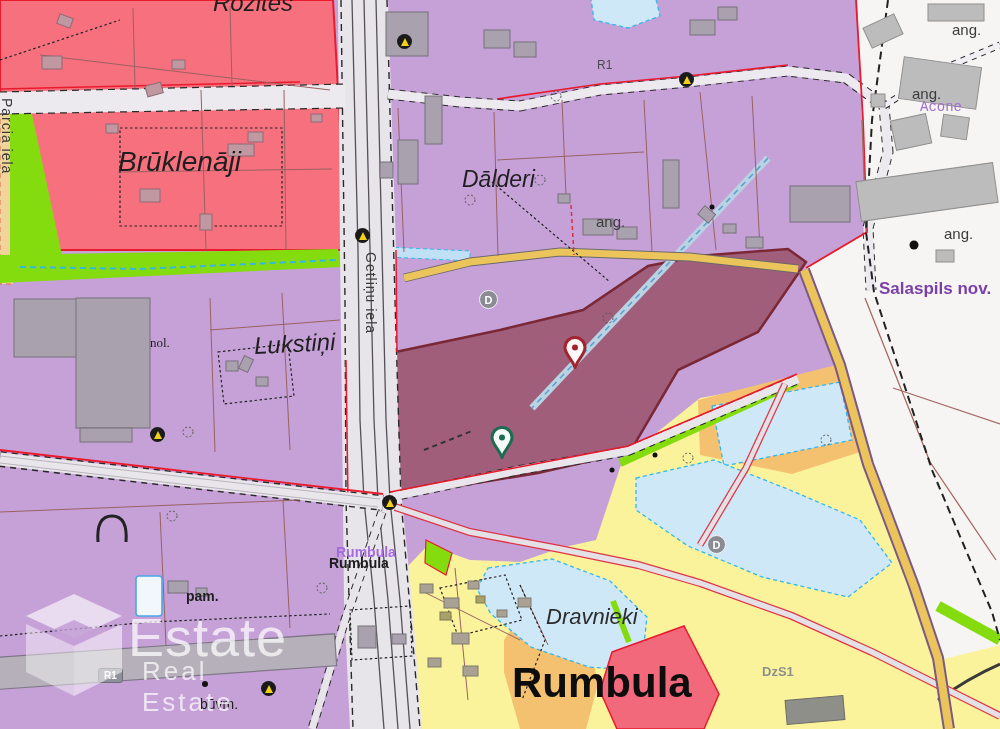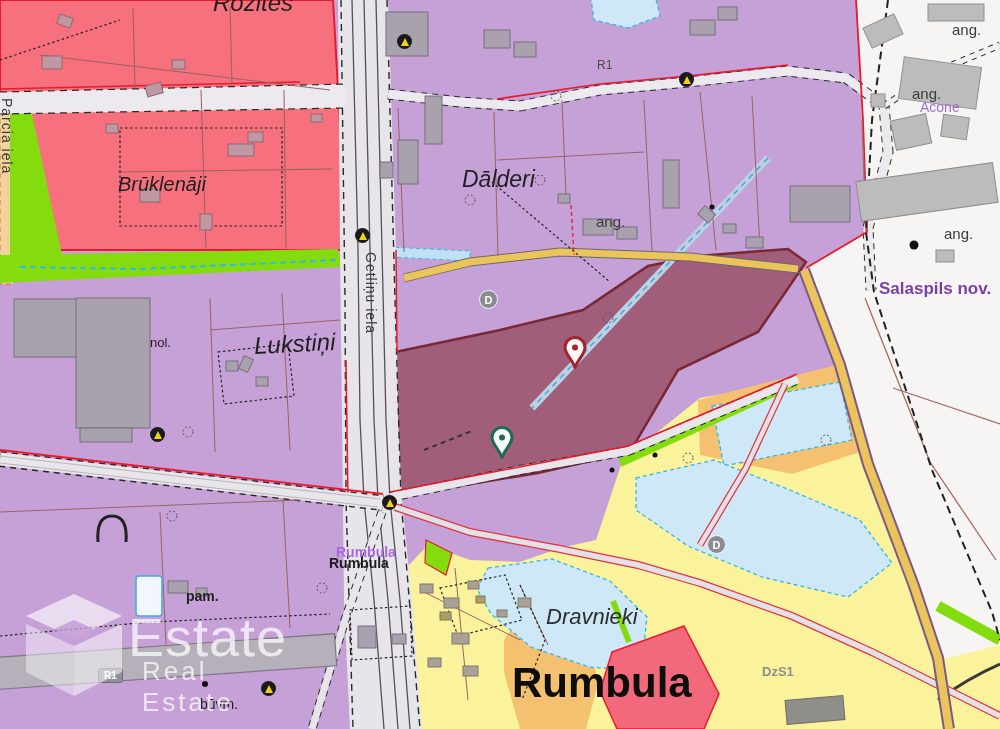--- a/index.html
+++ b/index.html
@@ -273,29 +273,29 @@
 <svg class="pin" style="left:563px;top:336px;" width="24" height="33" viewBox="0 0 24 32">
   <path d="M12,31 C9,22 2,18 2,11 A10,10 0 1 1 22,11 C22,18 15,22 12,31 Z" fill="#fdf7f7" stroke="#a1242e" stroke-width="3"></path>
   <circle cx="12" cy="11" r="3" fill="#a1242e"></circle>
 </svg>
 <svg class="pin" style="left:490px;top:426px;" width="24" height="33" viewBox="0 0 24 32">
   <path d="M12,31 C9,22 2,18 2,11 A10,10 0 1 1 22,11 C22,18 15,22 12,31 Z" fill="#f4faf7" stroke="#1e6b52" stroke-width="3"></path>
   <circle cx="12" cy="11" r="3" fill="#1e6b52"></circle>
 </svg>
 
 <div class="lbl it" style="left:213px;top:-9px;font-size:24px;">Rozītes</div>
-<div class="lbl it" style="left:118px;top:148px;font-size:20px;margin-top:26px;">Brūklenāji</div>
+<div class="lbl it" style="left:118px;top:148px;font-size:28px;">Brūklenāji</div>
 <div class="lbl it" style="left:462px;top:168px;font-size:23px;text-align:center;">Dālderi</div>
 <div class="lbl it" style="left:254px;top:332px;font-size:24px;transform:rotate(-3deg);">Lukstiņi</div>
 <div class="lbl it" style="left:546px;top:583px;font-size:22px;color:#2c2c2c;margin-top:23px;">Dravnieki</div>
 <div class="lbl b" style="left:512px;top:662px;font-size:42px;color:#0d0d0d;">Rumbula</div>
 <div class="lbl b" style="left:879px;top:280px;font-size:17px;color:#7b3fa8;">Salaspils nov.</div>
-<div class="lbl" style="left:920px;top:100px;font-size:14px;color:#a06fd0;">Acone</div>
-
-<div class="lbl" style="left:150px;top:336px;font-size:13px;">nol.</div>
+<div class="lbl" style="left:920px;top:100px;font-size:14px;color:#a06fd0;font-family:Liberation Mono, monospace;">Acone</div>
+
+<div class="lbl" style="left:150px;top:336px;font-size:13px;font-family:Liberation Serif, serif;">nol.</div>
 <div class="lbl" style="left:186px;top:589px;font-size:14px;font-weight:bold;">pam.</div>
 <div class="lbl" style="left:200px;top:697px;font-size:14px;">būvm.</div>
 <div class="lbl" style="left:952px;top:22px;font-size:15px;color:#3c3c3c;">ang.</div>
 <div class="lbl" style="left:912px;top:86px;font-size:15px;color:#3c3c3c;">ang.</div>
 <div class="lbl" style="left:944px;top:226px;font-size:15px;color:#3c3c3c;">ang.</div>
 <div class="lbl" style="left:596px;top:214px;font-size:15px;color:#3c3c3c;">ang.</div>
 <div class="lbl b" style="left:762px;top:665px;font-size:13px;color:#8f8f8f;">DzS1</div>
 <div class="lbl" style="left:597px;top:59px;font-size:12px;color:#4a4a4a;">R1</div>
 <div class="r1badge" style="left:98px;top:668px;">R1</div>
 

